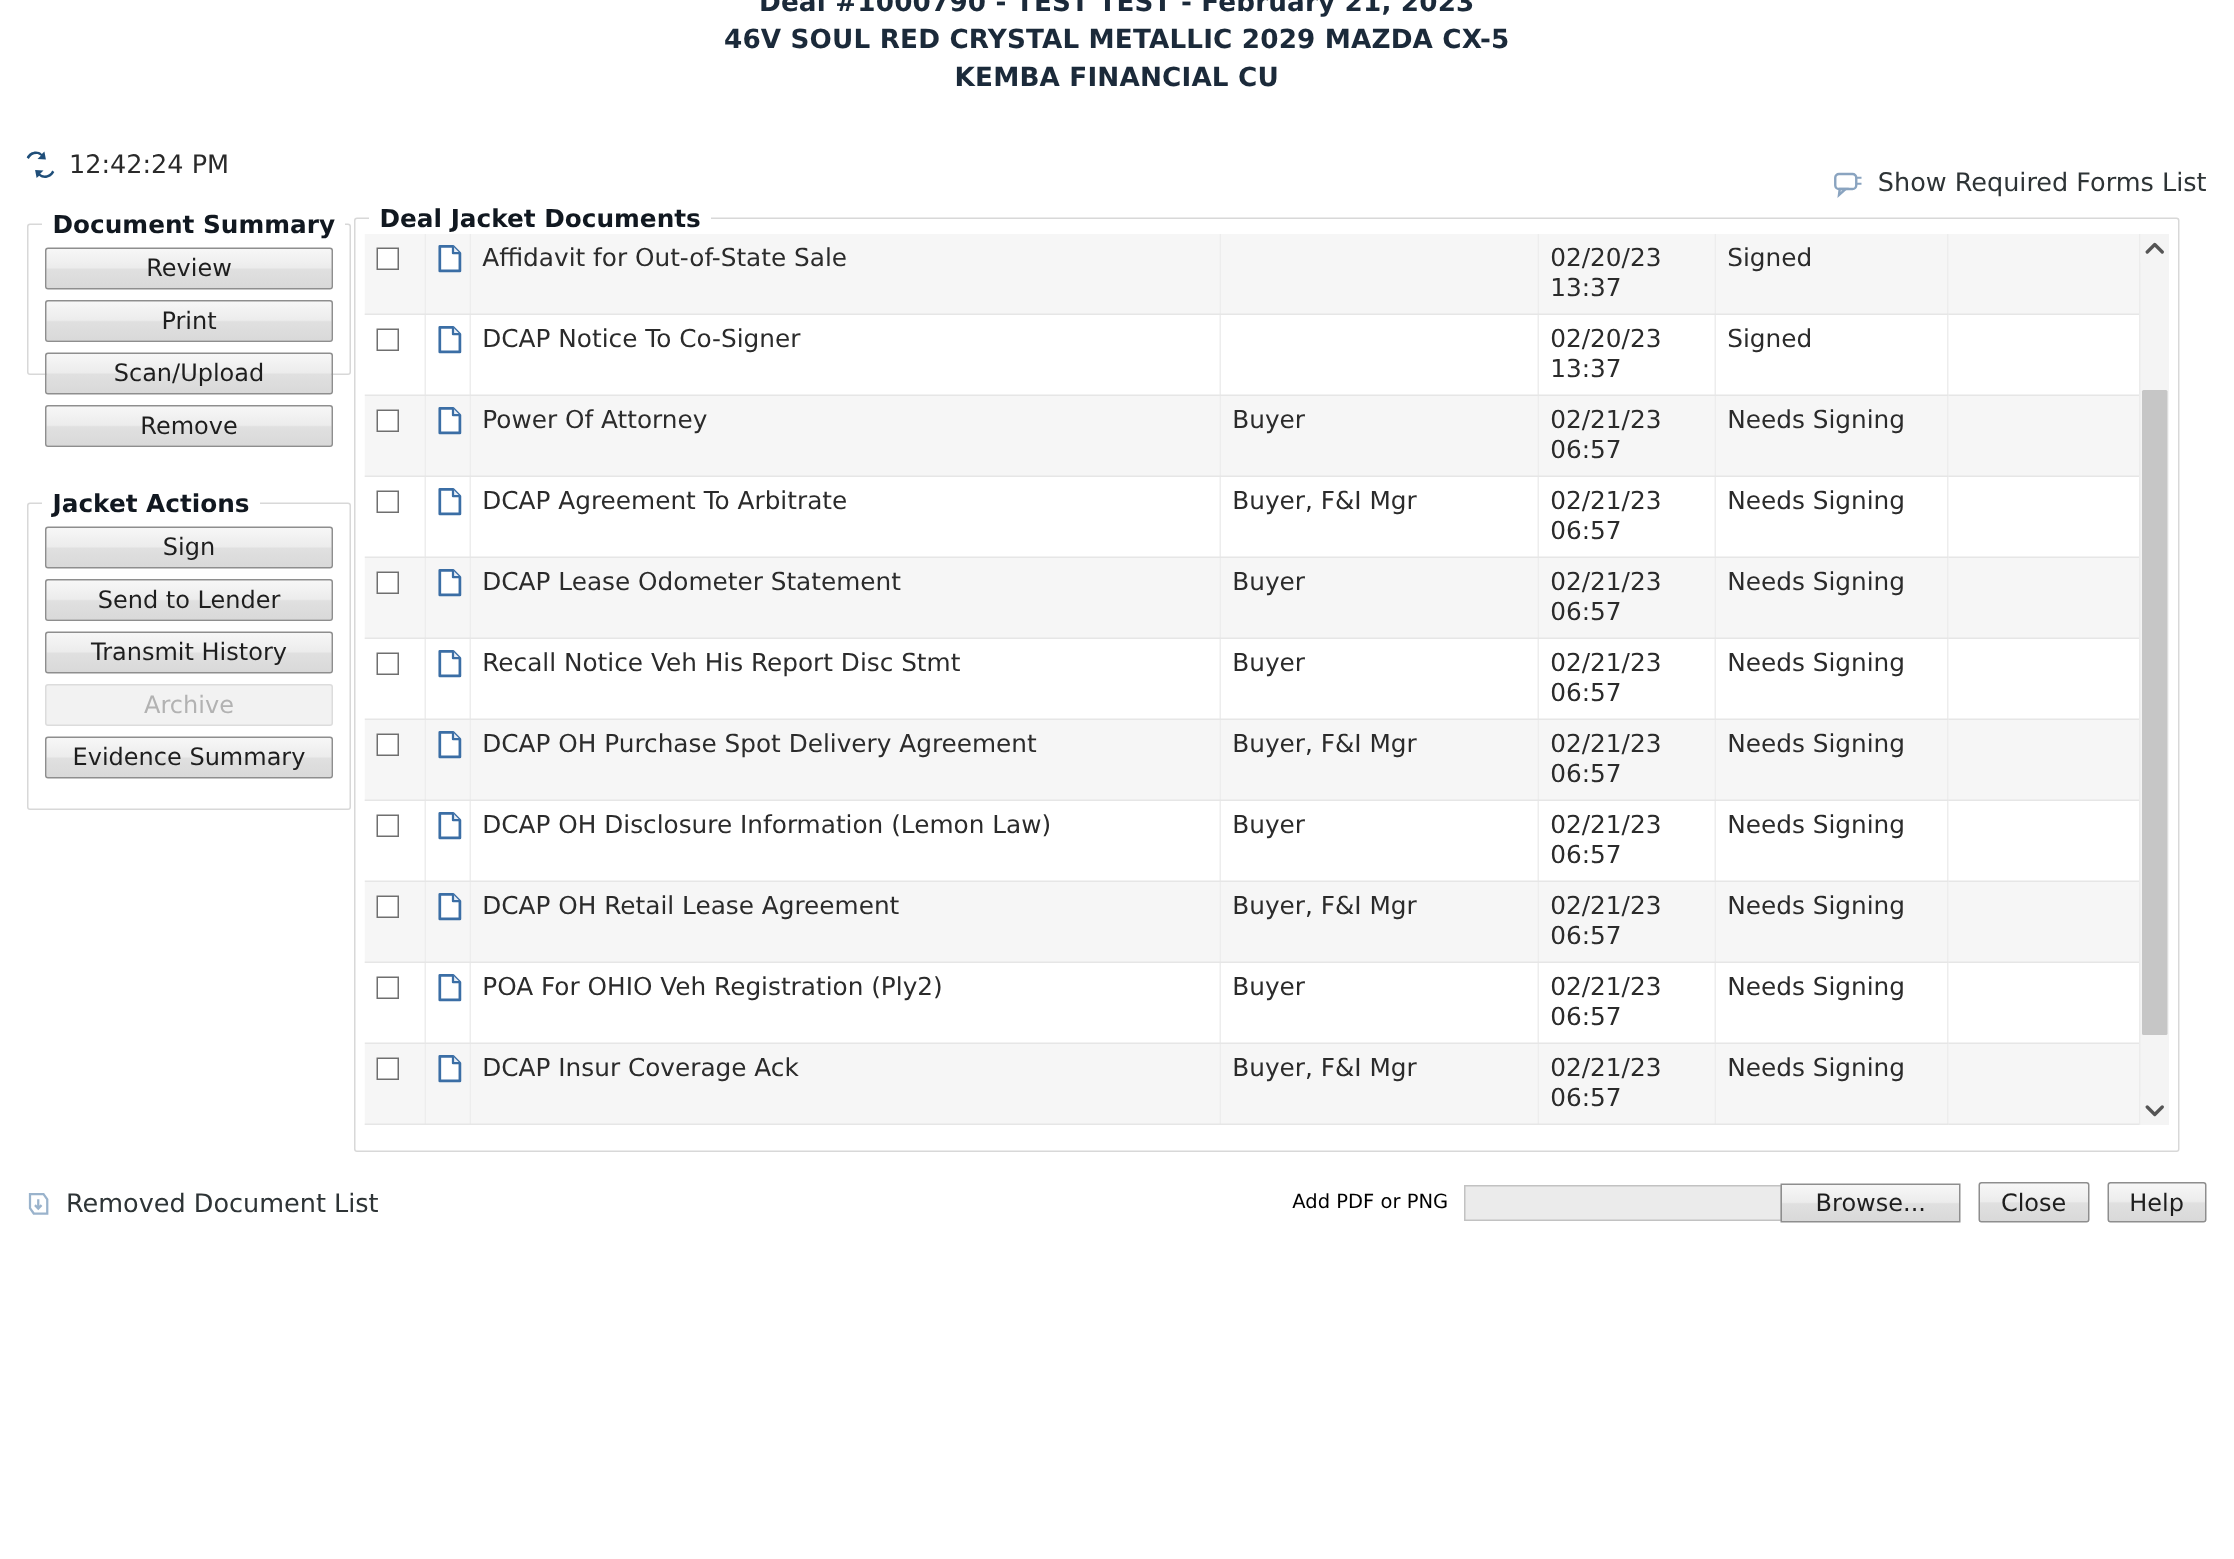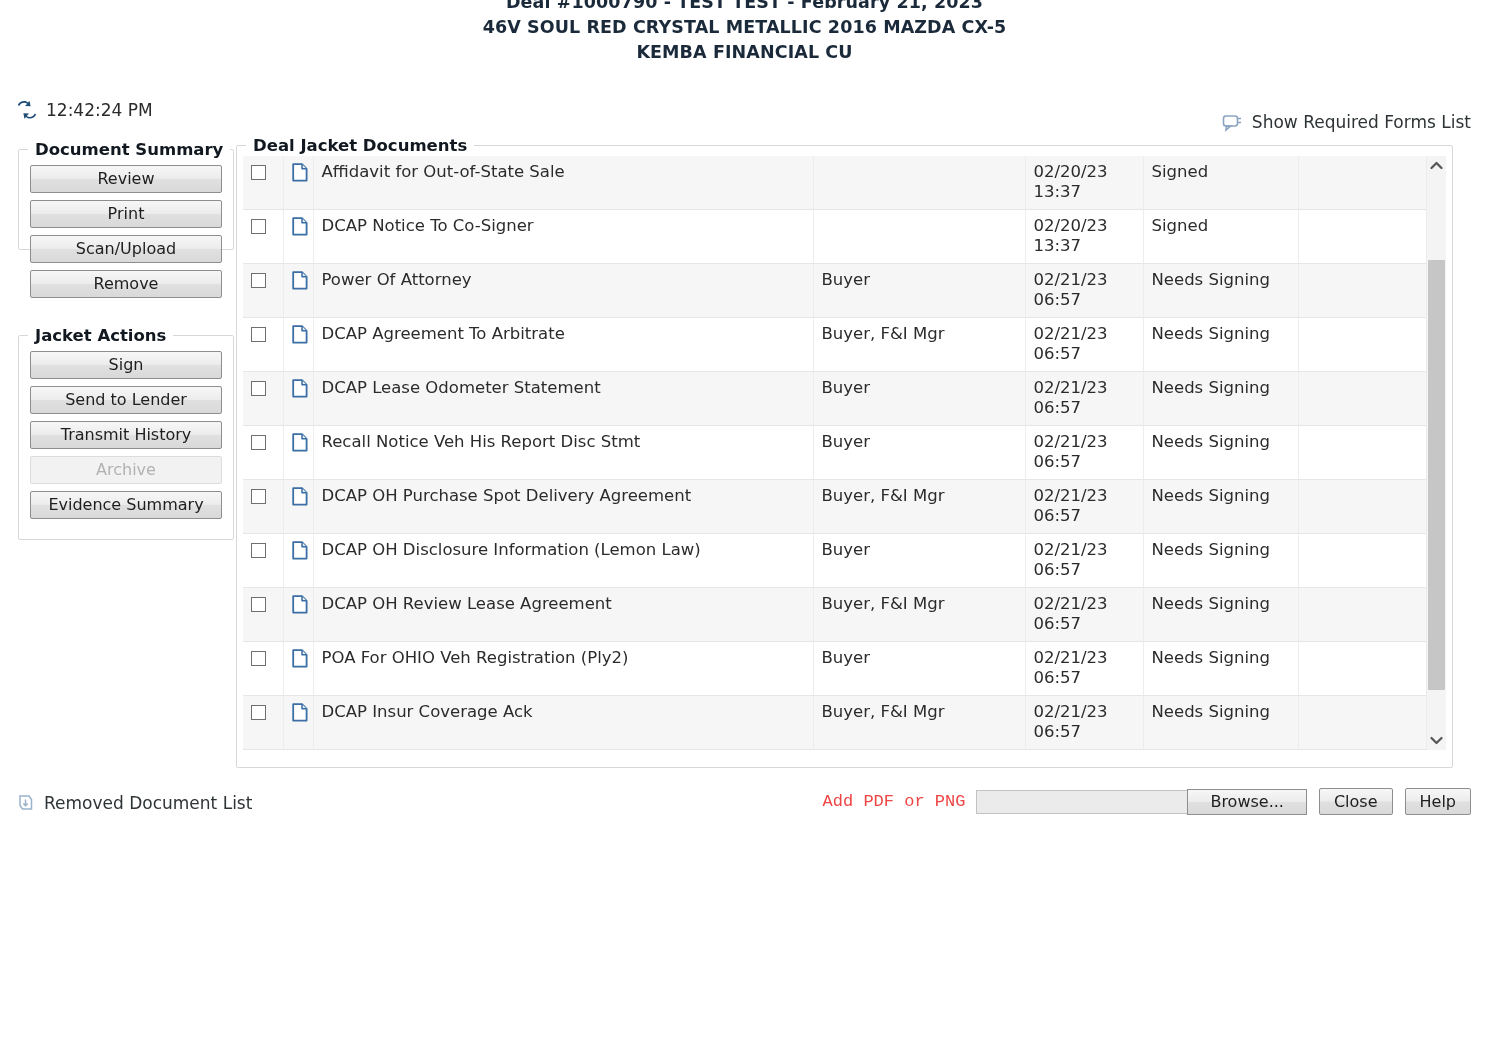--- a/index.html
+++ b/index.html
@@ -202,24 +202,23 @@
 
   .upload-row {
     position: absolute;
     right: 18px;
     top: 788px;
     display: flex;
     align-items: center;
     gap: 0;
   }
   .upload-row .upload-label {
-    font-size: 17px;
-    color: #ef4444;
+    font-size: 13px;
+    color: #000000;
     margin-right: 11px;
-    font-family: Liberation Mono, monospace;
   }
   .file-input {
     width: 212px;
     height: 24px;
     background: #ebebeb;
     border: 1px solid #c2c2c2;
     box-sizing: border-box;
   }
   .browse-btn {
     height: 26px;
@@ -247,21 +246,21 @@
     margin-left: 12px;
   }
 </style>
 </head>
 <body>
 
 <div id="page">
 
   <div class="header">
     <span class="hline">Deal #1000790 - TEST TEST - February 21, 2023</span>
-    <span class="hline">46V SOUL RED CRYSTAL METALLIC 2016 MAZDA CX-5</span>
+    <span class="hline">46V SOUL RED CRYSTAL METALLIC 2029 MAZDA CX-5</span>
     <span class="hline">KEMBA FINANCIAL CU</span>
   </div>
 
   <div class="timerow">
     <span>
       <svg class="refresh-icon" viewBox="0 0 22 20" xmlns="http://www.w3.org/2000/svg">
         <path d="M3.2 6.0 C4.6 2.6 9.0 1.6 11.2 3.8 L9.0 6.0 L14.6 6.3 L13.6 1.0 L11.9 2.6 C9.0 -0.2 3.6 1.0 1.8 5.0 Z" fill="#1f4e79"></path>
         <path d="M18.8 13.6 C17.4 17.0 13.0 18.1 10.8 15.9 L13.0 13.6 L7.4 13.3 L8.4 18.7 L10.1 17.1 C13.0 19.9 18.4 18.6 20.2 14.6 Z" fill="#1f4e79"></path>
       </svg>
     </span>
@@ -426,21 +425,21 @@
               <td class="c-extra"></td>
             </tr>
             <tr class="doc-row odd">
               <td class="c-check"><span class="cbox"></span></td>
               <td class="c-icon">
                 <svg class="docicon" viewBox="0 0 16 19" xmlns="http://www.w3.org/2000/svg">
                   <path d="M1.2 1.2 L10 1.2 L14.6 5.8 L14.6 17.6 L1.2 17.6 Z" fill="#ffffff" stroke="#3b6ea5" stroke-width="1.8" stroke-linejoin="round"></path>
                   <path d="M10 1.2 L10 5.8 L14.6 5.8" fill="#e8eef6" stroke="#3b6ea5" stroke-width="1.5" stroke-linejoin="round"></path>
                 </svg>
               </td>
-              <td class="c-name">DCAP OH Review Lease Agreement</td>
+              <td class="c-name">DCAP OH Retail Lease Agreement</td>
               <td class="c-signer">Buyer, F&amp;I Mgr</td>
               <td class="c-date">02/21/23
 06:57</td>
               <td class="c-status">Needs Signing</td>
               <td class="c-extra"></td>
             </tr>
             <tr class="doc-row even">
               <td class="c-check"><span class="cbox"></span></td>
               <td class="c-icon">
                 <svg class="docicon" viewBox="0 0 16 19" xmlns="http://www.w3.org/2000/svg">

